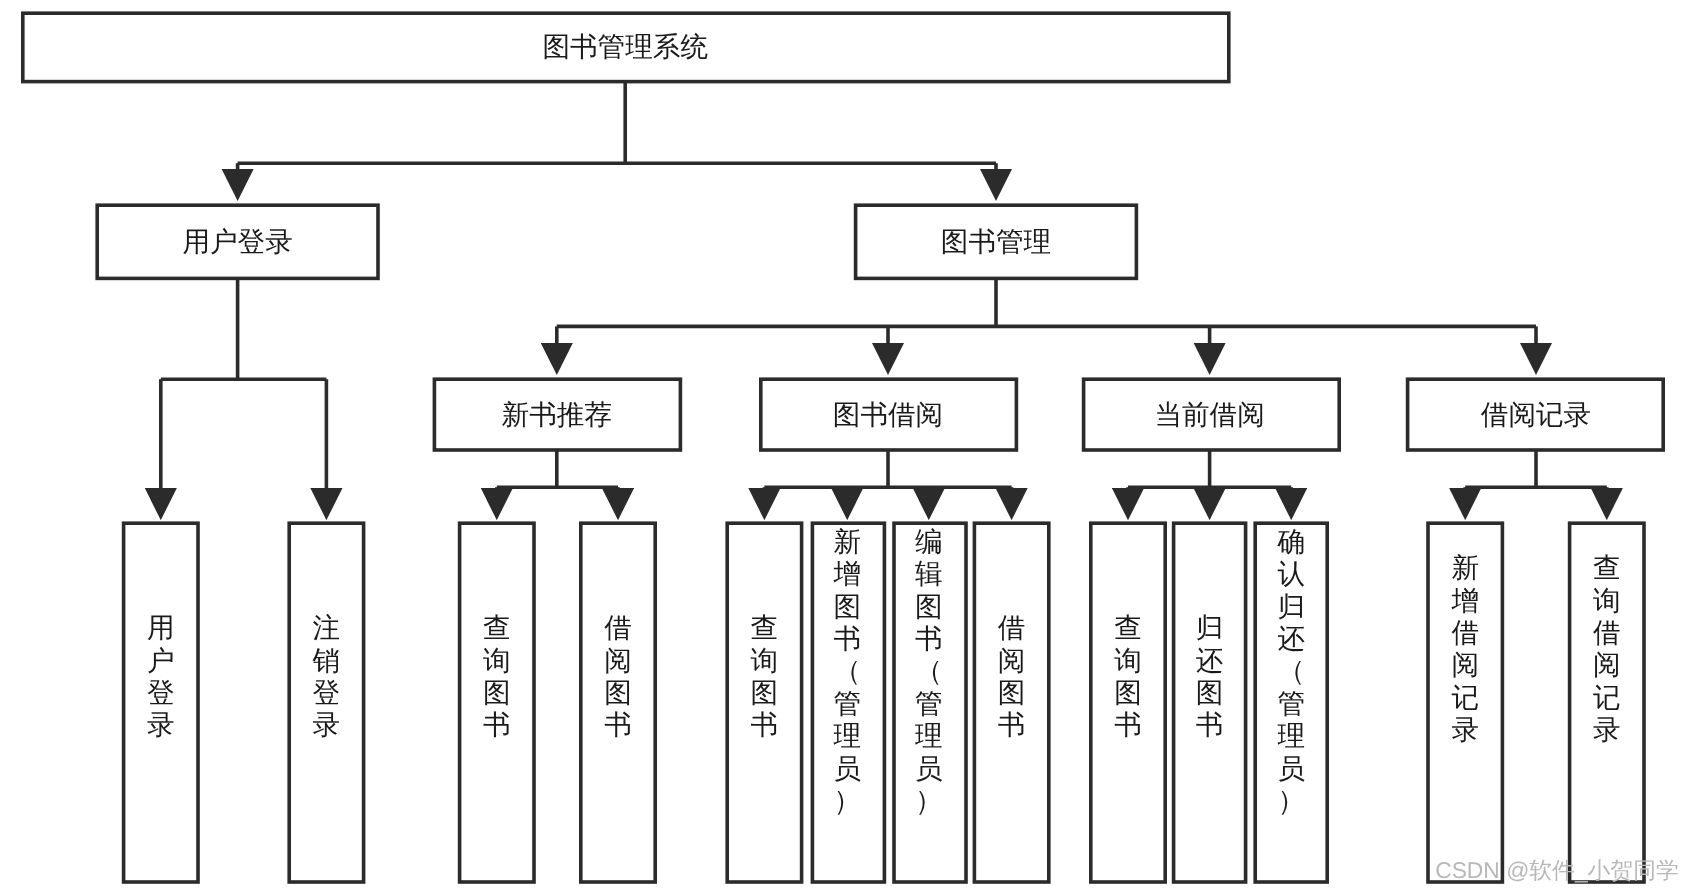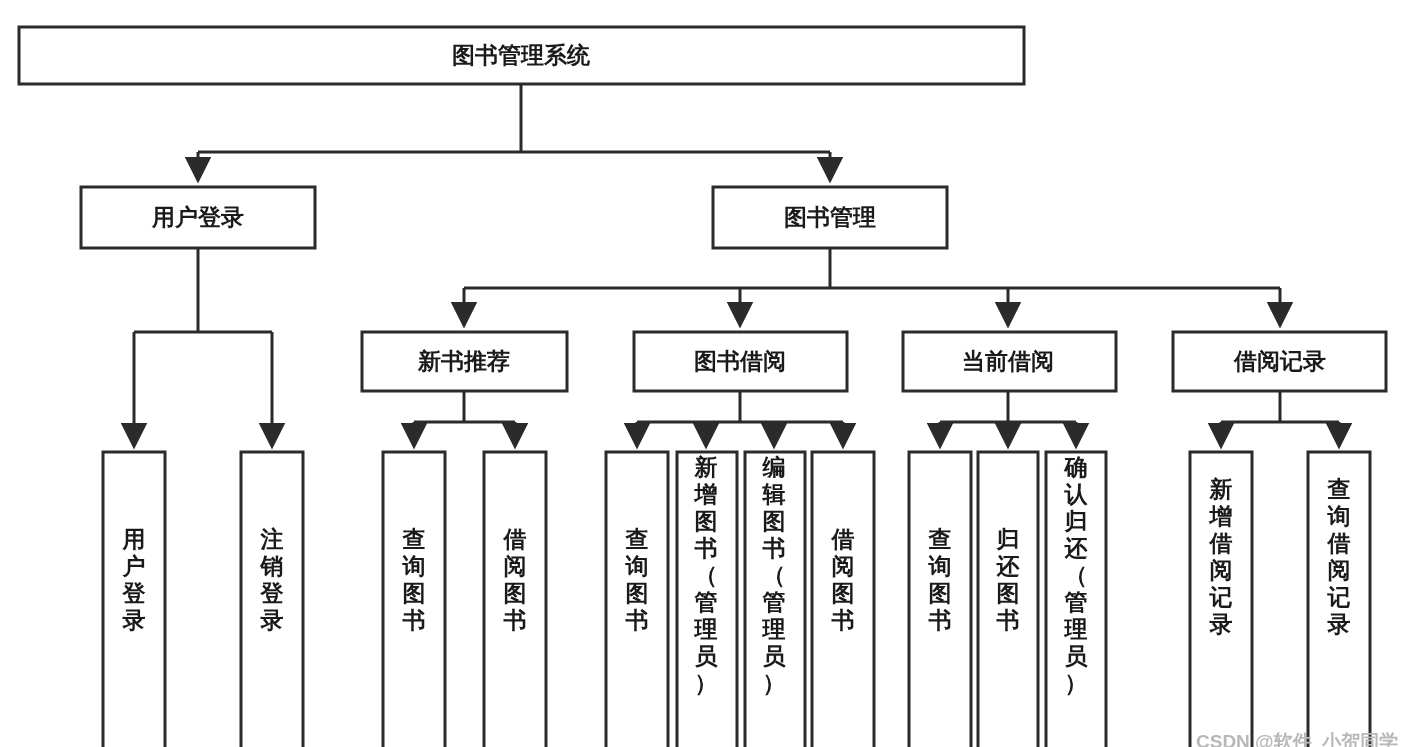--- a/index.html
+++ b/index.html
@@ -10,24 +10,23 @@
   body {
     width: 1405px;
     height: 747px;
     font-family: "Liberation Sans", "DejaVu Sans", sans-serif;
     overflow: hidden;
     position: relative;
   }
   #diagram-root {
     position: absolute;
     left: 0;
-    top: 16px;
+    top: 0;
     width: 1405px;
     height: 563px;
-    font-weight: bold;
   }
   svg#flowchart {
     display: block;
     width: 1405px;
     height: 747px;
   }
   .node-rect {
     fill: #ffffff;
     stroke: #2b2b2b;
     stroke-width: 3;

